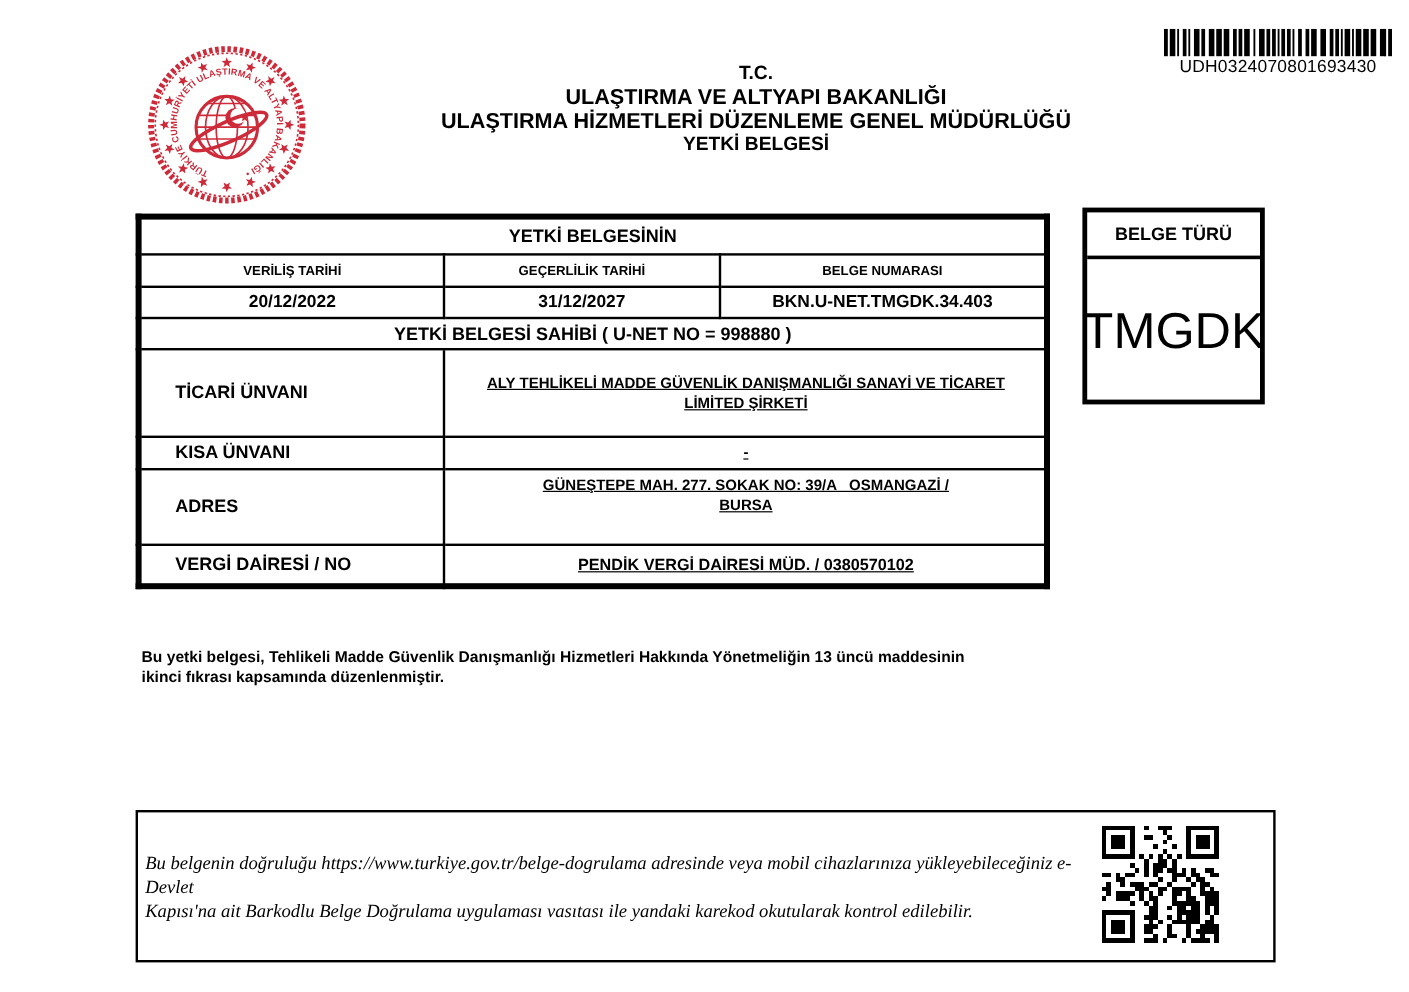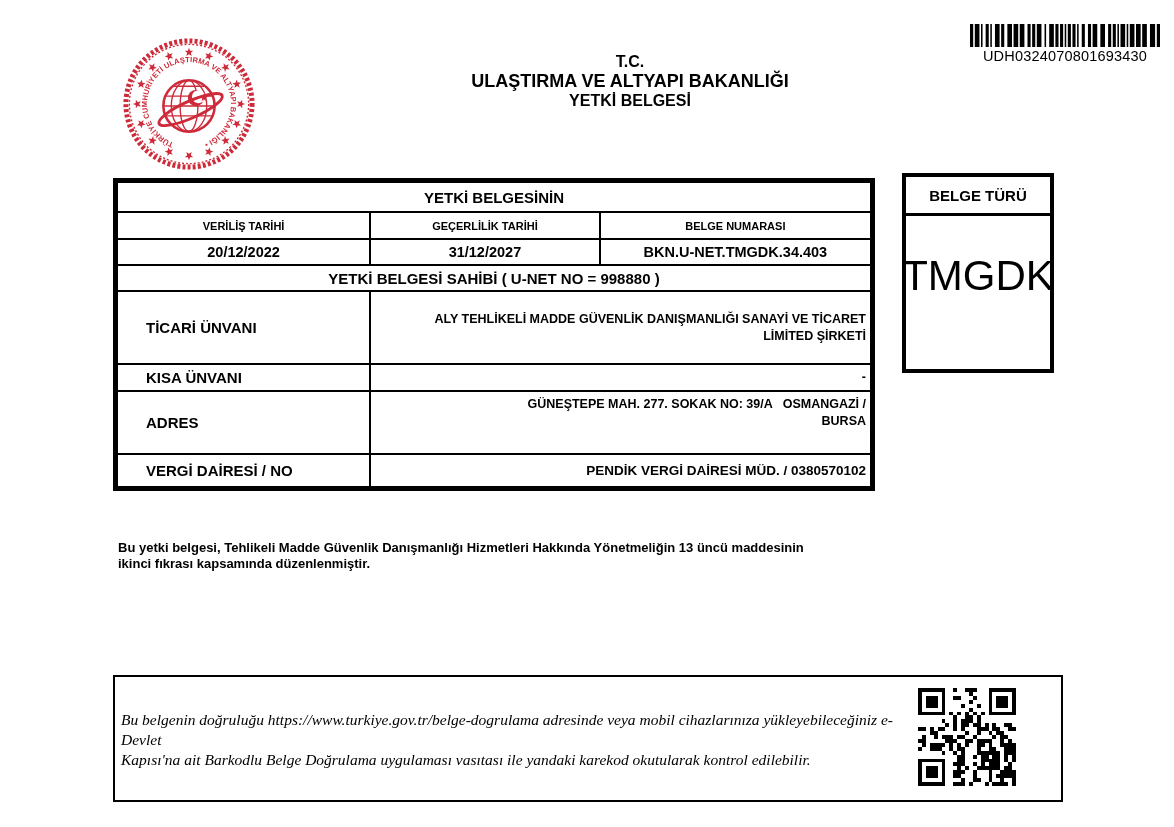--- a/index.html
+++ b/index.html
@@ -28,30 +28,30 @@
     padding:0;overflow:hidden;
   }
   .cert-table{border:5px solid #000;}
   .cert-table .full{ text-align:center;font-size:15px;}
   .row-title td{height:28px;}
   .row-headers td{height:25px;text-align:center;font-size:11px;}
   .row-values td{height:24px;text-align:center;font-size:14.5px;}
   .row-owner td{height:24px;}
   .lbl-cell{font-size:15px;padding-left:28px !important;text-align:left;}
   .val-cell{font-size:12.5px;padding-left:6px !important;padding-right:4px !important;
-            text-align:right;white-space:pre-wrap;line-height:17px;}
+            text-align:center;white-space:pre-wrap;line-height:17px;text-decoration:underline;}
   .row-ticari td{height:71px;}
   .row-kisa td{height:25px;}
   .row-adres td{height:57px;}
   .row-sicil td{height:26px;}
   .row-vergi td{height:31px;margin-top:48px;}
   .row-adres .val-cell{vertical-align:top;padding-top:4px !important;}
   .row-sicil .val-cell{vertical-align:bottom;padding-bottom:2px !important;font-size:14px;}
   
-  .belge-box{position:absolute;left:902px;top:173px;width:152px;height:200px;
+  .belge-box{position:absolute;left:902px;top:173px;width:152px;height:164px;
     border:4px solid #000;box-sizing:border-box;background:#fff;}
   .belge-box-header{height:36px;border-bottom:3px solid #000;display:flex;
     align-items:center;justify-content:center;font-weight:bold;font-size:15px;}
   .belge-box-value{height:120px;display:flex;align-items:center;justify-content:center;
     font-size:42px;font-weight:normal;letter-spacing:0;}
   
   .note{position:absolute;left:118px;top:540px;width:784px;font-weight:bold;
     font-size:13px;line-height:16px;white-space:pre-line;}
   
   .verify-box{position:absolute;left:113px;top:675px;width:950px;height:127px;
@@ -116,20 +116,21 @@
 
     <g transform="rotate(-24 70 72)">
       <ellipse cx="70" cy="76" rx="35" ry="8.5" fill="none" stroke="#cd2a3a" stroke-width="3"></ellipse>
     </g>
   </svg>
 </div>
 
 <div class="titles">
   <div class="t-line1">T.C.</div>
   <div class="t-line2">ULAŞTIRMA VE ALTYAPI BAKANLIĞI</div>
+  <div class="t-line3">ULAŞTIRMA HİZMETLERİ DÜZENLEME GENEL MÜDÜRLÜĞÜ</div>
   <div class="t-line4">YETKİ BELGESİ</div>
 </div>
 
 <div class="barcode-wrap">
   <svg class="barcode-svg" id="barcode-svg" viewBox="0 0 190 23" preserveAspectRatio="none">
       <rect x="0.00" y="0" width="3.20" height="23" fill="#000"></rect>
       <rect x="4.80" y="0" width="4.65" height="23" fill="#000"></rect>
       <rect x="11.00" y="0" width="1.55" height="23" fill="#000"></rect>
       <rect x="15.65" y="0" width="3.10" height="23" fill="#000"></rect>
       <rect x="20.30" y="0" width="1.55" height="23" fill="#000"></rect>

